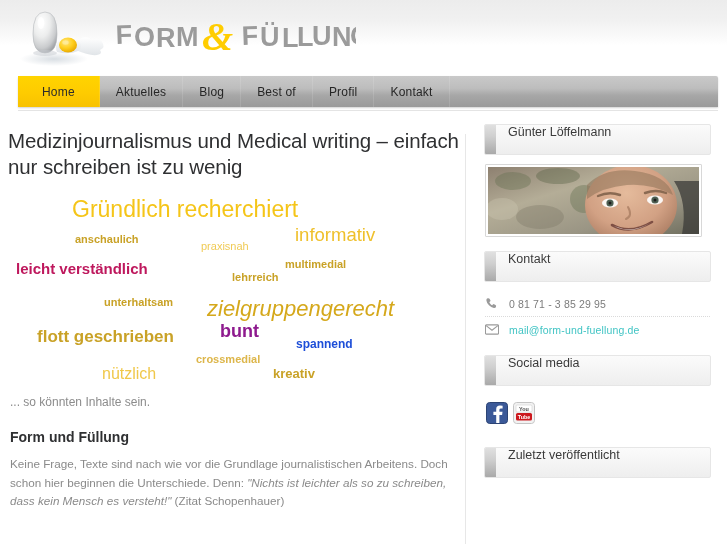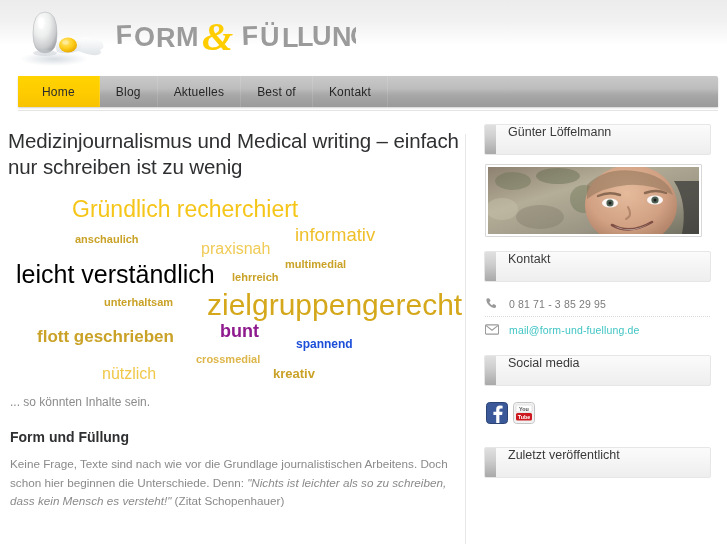--- a/index.html
+++ b/index.html
@@ -251,43 +251,44 @@
         <text x="234" y="35">G</text>
       </g>
       <text x="86" y="40" fill="#ffcd00" font-family="'Liberation Serif', serif" font-size="40" font-weight="bold" font-style="italic">&amp;</text>
     </svg>
   </div>
 </div>
 
 <div class="nav-outer">
   <nav class="nav-bar">
     <div class="nav-item active">Home</div>
+    <div class="nav-item">Aktuelles</div>
     <div class="nav-item">Blog</div>
-    <div class="nav-item">Aktuelles</div>
     <div class="nav-item">Best of</div>
+    <div class="nav-item">Profil</div>
     <div class="nav-item">Kontakt</div>
   </nav>
 </div>
 
 <div class="page">
   <div class="columns">
 
     <div class="col-main">
       <h1 class="page-title">Medizinjournalismus und Medical writing – einfach nur schreiben ist zu wenig</h1>
 
       <div class="cloud" id="cloud">
           <span class="cw" style="left: 64px; top: 8px; font-size: 23px; color: rgb(245, 197, 24); font-weight: 400;">Gründlich recherchiert</span>
           <span class="cw" style="left: 42px; top: 45px; font-size: 11px; color: rgb(201, 162, 39); font-weight: bold; margin-left: 25px;">anschaulich</span>
           <span class="cw" style="left: 287px; top: 36px; font-size: 18.5px; color: rgb(239, 192, 44); font-weight: 400;">informativ</span>
-          <span class="cw" style="left: 193px; top: 52px; font-size: 16px; color: rgb(240, 203, 86); font-weight: 400;">praxisnah</span>
+          <span class="cw" style="left: 193px; top: 52px; font-size: 11px; color: rgb(240, 203, 86); font-weight: 400;">praxisnah</span>
           <span class="cw" style="left: 277px; top: 70px; font-size: 11px; color: rgb(201, 162, 39); font-weight: bold;">multimedial</span>
-          <span class="cw" style="left: 8px; top: 72px; font-size: 25px; color: #000000; font-weight: 400;">leicht verständlich</span>
+          <span class="cw" style="left: 8px; top: 72px; font-size: 15px; color: #be185d; font-weight: 700;">leicht verständlich</span>
           <span class="cw" style="left: 224px; top: 83px; font-size: 11px; color: rgb(201, 162, 39); font-weight: bold;">lehrreich</span>
           <span class="cw" style="left: 96px; top: 108px; font-size: 11px; color: rgb(201, 162, 39); font-weight: bold;">unterhaltsam</span>
-          <span class="cw" style="left: 199px; top: 100px; font-size: 30px; color: rgb(213, 168, 27); font-weight: 400;">zielgruppengerecht</span>
+          <span class="cw" style="left: 199px; top: 108px; font-size: 22px; color: rgb(213, 168, 27); font-weight: 400; font-style: italic;">zielgruppengerecht</span>
           <span class="cw" style="left: 212px; top: 133px; font-size: 18px; color: rgb(142, 26, 142); font-weight: bold;">bunt</span>
           <span class="cw" style="left: 29px; top: 139px; font-size: 17px; color: rgb(201, 162, 39); font-weight: bold;">flott geschrieben</span>
           <span class="cw" style="left: 288px; top: 149px; font-size: 12px; color: #1d4ed8; font-weight: bold;">spannend</span>
           <span class="cw" style="left: 188px; top: 165px; font-size: 11px; color: rgb(221, 182, 74); font-weight: bold;">crossmedial</span>
           <span class="cw" style="left: 94px; top: 177px; font-size: 16px; color: rgb(240, 200, 74); font-weight: 400;">nützlich</span>
           <span class="cw" style="left: 265px; top: 178px; font-size: 13px; color: rgb(201, 162, 39); font-weight: bold;">kreativ</span>
         </div>
 
       <p class="lead-note">... so könnten Inhalte sein.</p>
 

